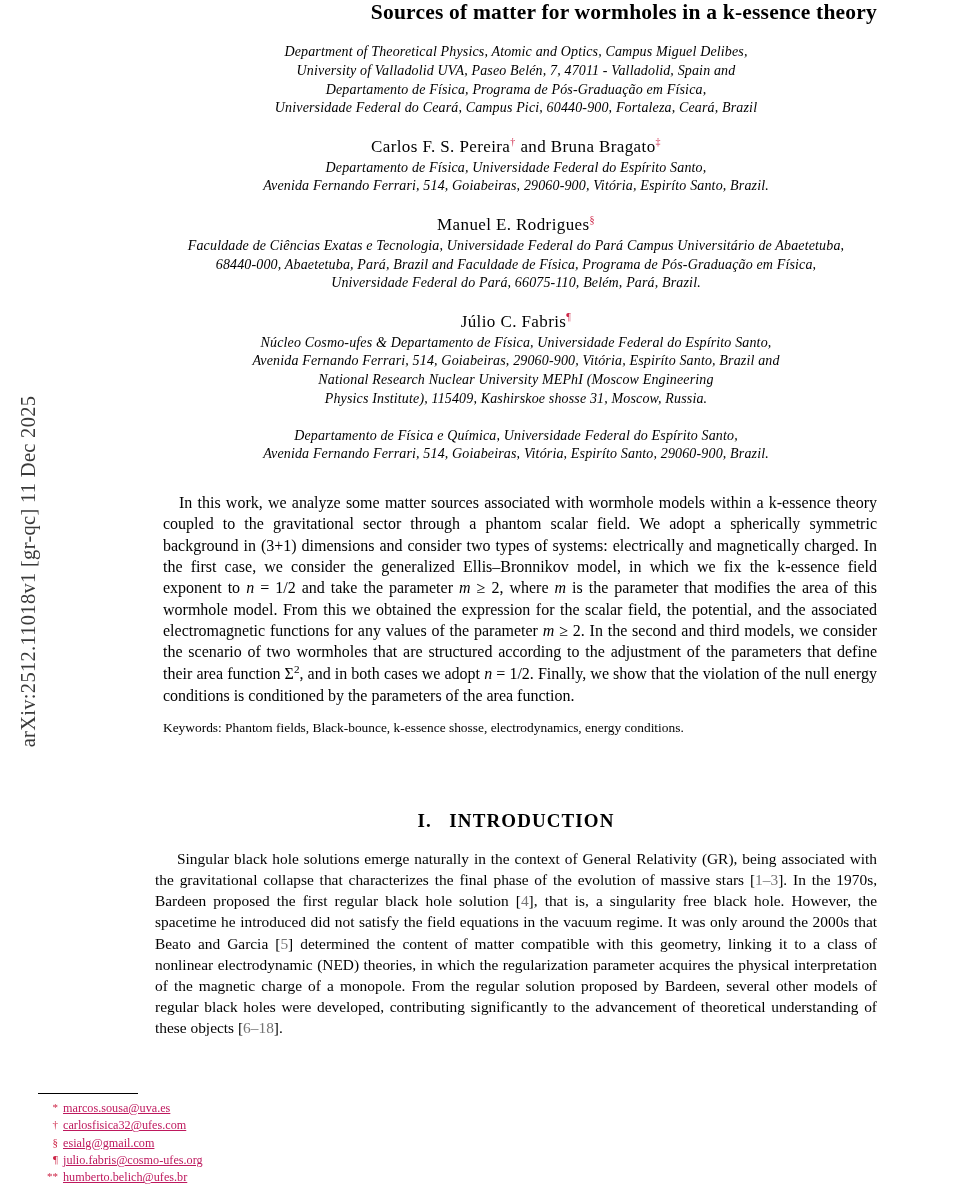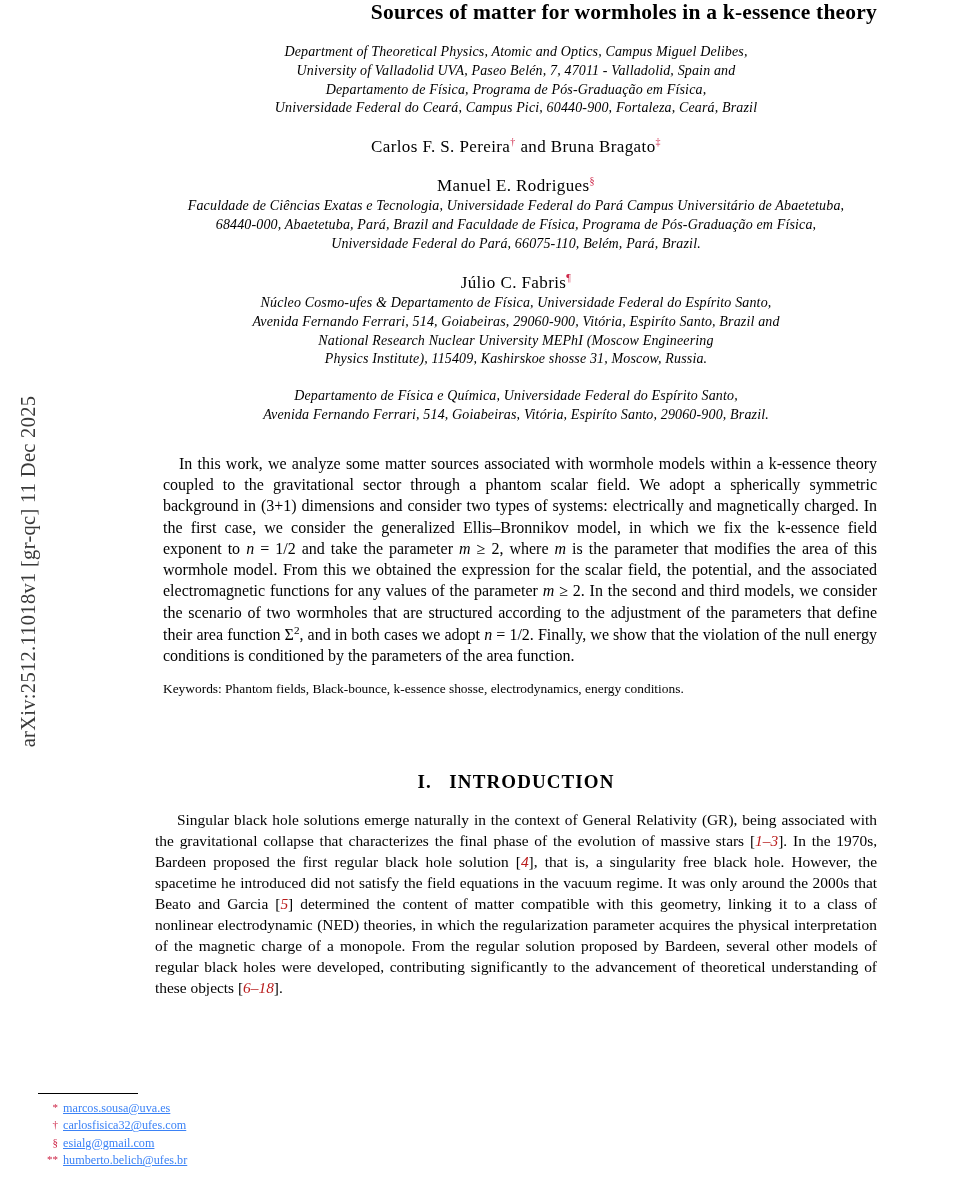--- a/index.html
+++ b/index.html
@@ -94,21 +94,21 @@
     letter-spacing: 1.1px;
     margin-top: 74px;
   }
   .body-text {
     margin-top: 16px;
     font-size: 15.4px;
     line-height: 1.37;
     text-align: justify;
   }
   .body-text .indent { padding-left: 22px; }
-  .ref { color: #b91c1c; font-style: italic; }
+  .ref { color: #737373; }
   .footnote-rule {
     position: absolute;
     left: 38px;
     top: 1093px;
     width: 100px;
     border-top: 1px solid #000;
   }
   .footnotes {
     position: absolute;
     left: 36px;
@@ -122,21 +122,21 @@
   }
   .fn-mark {
     display: inline-block;
     width: 22px;
     text-align: right;
     padding-right: 5px;
     vertical-align: top;
     font-size: 11px;
   }
   .fn-mark.red { color: #cc2244; }
-  .email { color: #3b82f6; }
+  .email { color: #be185d; }
   .mathit { font-style: italic; }
   sup.num { font-size: 70%; vertical-align: super; }
 </style>
 </head>
 <body>
 
 <div class="page">
 
   <div class="arxiv-stamp">arXiv:2512.11018v1  [gr-qc]  11 Dec 2025</div>
 
@@ -148,20 +148,24 @@
       <div class="affil">
         Department of Theoretical Physics, Atomic and Optics, Campus Miguel Delibes,<br>
         University of Valladolid UVA, Paseo Belén, 7, 47011 - Valladolid, Spain and<br>
         Departamento de Física, Programa de Pós-Graduação em Física,<br>
         Universidade Federal do Ceará, Campus Pici, 60440-900, Fortaleza, Ceará, Brazil
       </div>
     </div>
 
     <div class="author-block">
       <div class="author-name">Carlos F. S. Pereira<span class="supd">†</span> and Bruna Bragato<span class="supd">‡</span></div>
+      <div class="affil">
+        Departamento de Física, Universidade Federal do Espírito Santo,<br>
+        Avenida Fernando Ferrari, 514, Goiabeiras, 29060-900, Vitória, Espiríto Santo, Brazil.
+      </div>
     </div>
 
     <div class="author-block">
       <div class="author-name">Manuel E. Rodrigues<span class="supd">§</span></div>
       <div class="affil">
         Faculdade de Ciências Exatas e Tecnologia, Universidade Federal do Pará Campus Universitário de Abaetetuba,<br>
         68440-000, Abaetetuba, Pará, Brazil and Faculdade de Física, Programa de Pós-Graduação em Física,<br>
         Universidade Federal do Pará, 66075-110, Belém, Pará, Brazil.
       </div>
     </div>
@@ -216,16 +220,17 @@
     </div>
 
   </div>
 
   <div class="footnote-rule"></div>
 
   <div class="footnotes">
     <div class="fn"><span class="fn-mark red">*</span><a class="email" href="#">marcos.sousa@uva.es</a></div>
     <div class="fn"><span class="fn-mark red">†</span><a class="email" href="#">carlosfisica32@ufes.com</a></div>
     <div class="fn"><span class="fn-mark red">§</span><a class="email" href="#">esialg@gmail.com</a></div>
+    <div class="fn"><span class="fn-mark red">¶</span><a class="email" href="#">julio.fabris@cosmo-ufes.org</a></div>
     <div class="fn"><span class="fn-mark red">**</span><a class="email" href="#">humberto.belich@ufes.br</a></div>
   </div>
 
 </div>
 
 </body></html>

